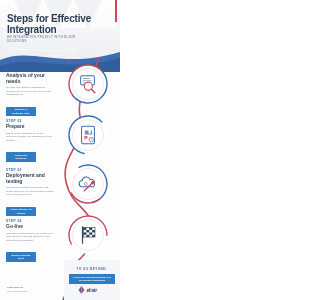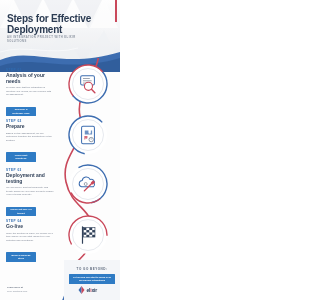--- a/index.html
+++ b/index.html
@@ -87,21 +87,21 @@
         <polygon points="44,0 58,28 72,0"></polygon>
         <polygon points="74,0 88,28 102,0"></polygon>
       </g>
       <g fill="#eff1f4" opacity=".8">
         <polygon points="0,62 20,30 40,62"></polygon>
         <polygon points="42,62 62,30 82,62"></polygon>
         <polygon points="84,62 104,30 120,62"></polygon>
       </g>
     </svg>
     <div class="hdr-rule"></div>
-    <div class="title">Steps for Effective Deployment</div>
+    <div class="title">Steps for Effective Integration</div>
     <div class="subtitle">An integration project with Elixir Solutions</div>
   </div>
 
   <div class="waves">
     <svg viewBox="0 0 120 32" preserveAspectRatio="none" width="120" height="32">
       <path d="M0,20 C30,6 62,30 120,12 L120,32 L0,32 Z" fill="#3d6db0"></path>
       <path d="M0,26 C34,14 66,34 120,18 L120,32 L0,32 Z" fill="#2f5c99" opacity=".85"></path>
       <path d="M0,12 C26,4 50,16 78,8" stroke="#ffffff" stroke-width="1" fill="none" opacity=".5"></path>
     </svg>
   </div>

